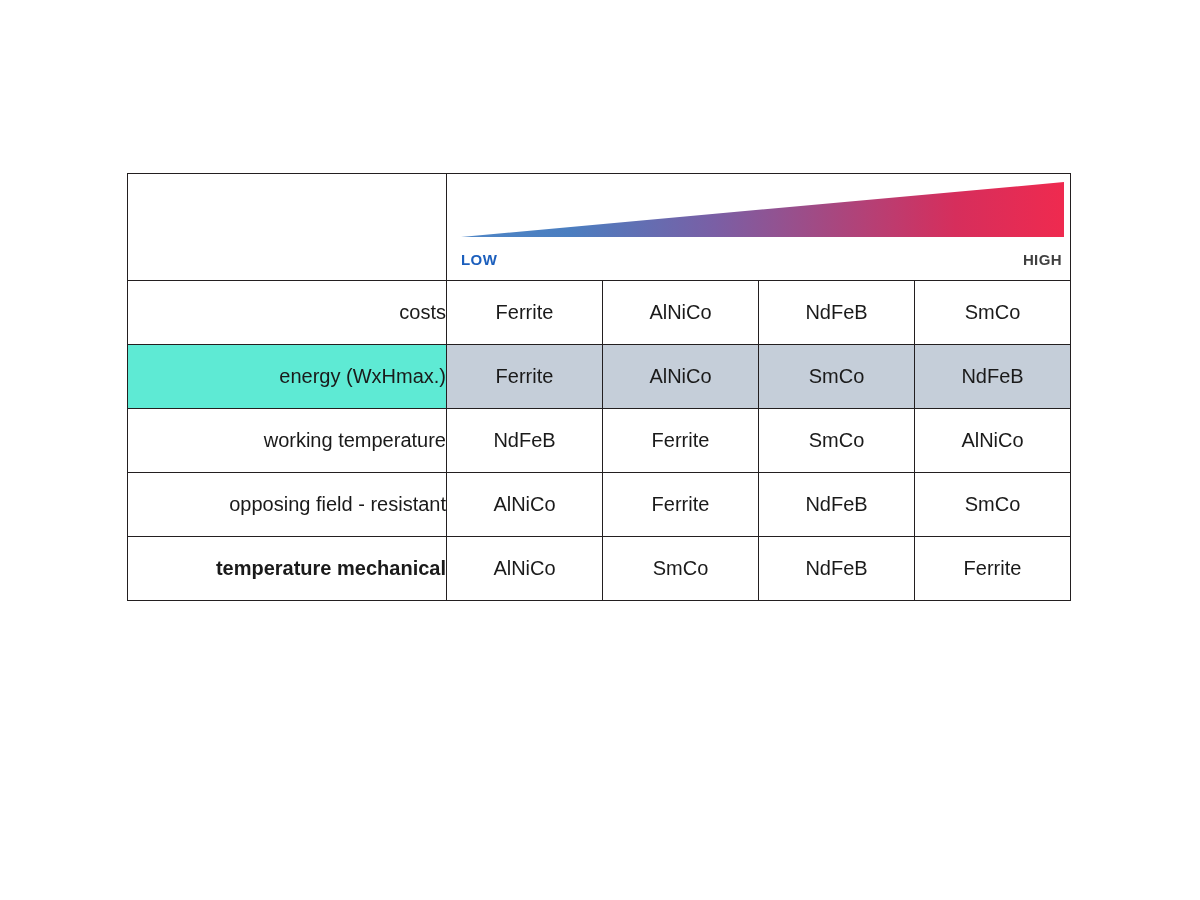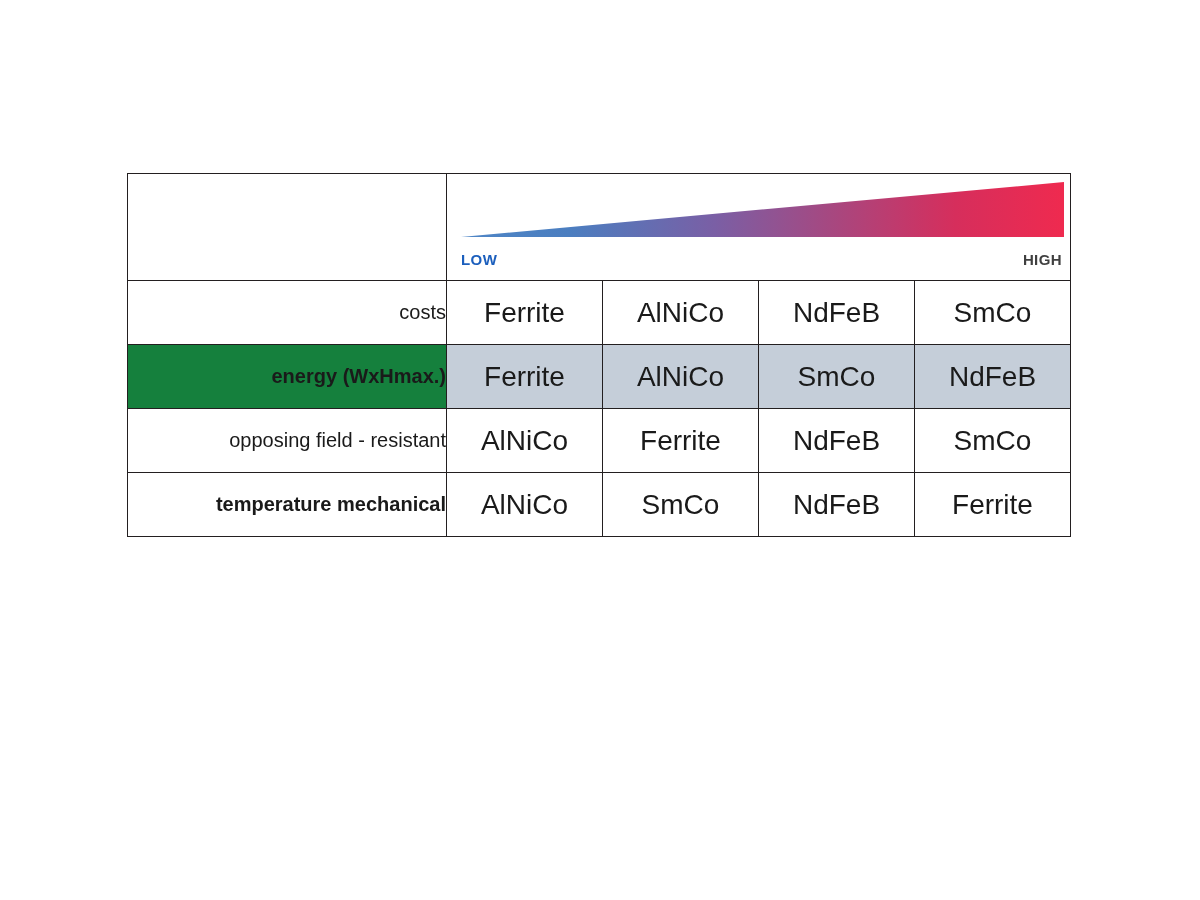--- a/index.html
+++ b/index.html
@@ -86,31 +86,30 @@
     font-size: 20px;
     color: #1a1a1a;
     padding-left: 28px !important;
     text-align: right;
     background: #ffffff;
   }
   td.row-label.emphasis {
     font-weight: bold;
   }
   td.rank-cell {
-    font-size: 28px;
+    font-size: 20px;
     color: #1a1a1a;
     text-align: center;
     background: #ffffff;
   }
   tr.shaded td.rank-cell {
     background: #c5ced9;
   }
   tr.shaded td.row-label {
-    background: #15803d;
-    font-weight: bold;
+    background: #5eead4;
   }
 </style>
 </head>
 <body>
 
 <div class="canvas">
   <div class="table-wrap">
     <table class="matrix">
       <tbody>
         <tr class="header-row">
@@ -147,20 +146,27 @@
         </tr>
 
         <tr class="data-row shaded">
           <td class="col-label row-label">energy (WxHmax.)</td>
           <td class="col-rank rank-cell">Ferrite</td>
           <td class="col-rank rank-cell">AlNiCo</td>
           <td class="col-rank rank-cell">SmCo</td>
           <td class="col-rank rank-cell">NdFeB</td>
         </tr>
 
+        <tr class="data-row">
+          <td class="col-label row-label">working temperature</td>
+          <td class="col-rank rank-cell">NdFeB</td>
+          <td class="col-rank rank-cell">Ferrite</td>
+          <td class="col-rank rank-cell">SmCo</td>
+          <td class="col-rank rank-cell">AlNiCo</td>
+        </tr>
 
 
         <tr class="data-row">
           <td class="col-label row-label">opposing field - resistant</td>
           <td class="col-rank rank-cell">AlNiCo</td>
           <td class="col-rank rank-cell">Ferrite</td>
           <td class="col-rank rank-cell">NdFeB</td>
           <td class="col-rank rank-cell">SmCo</td>
         </tr>
 

